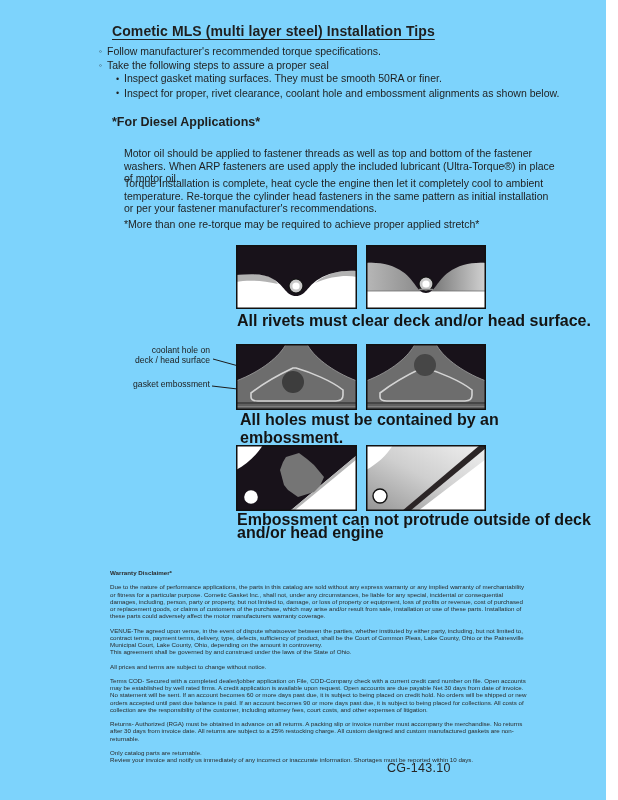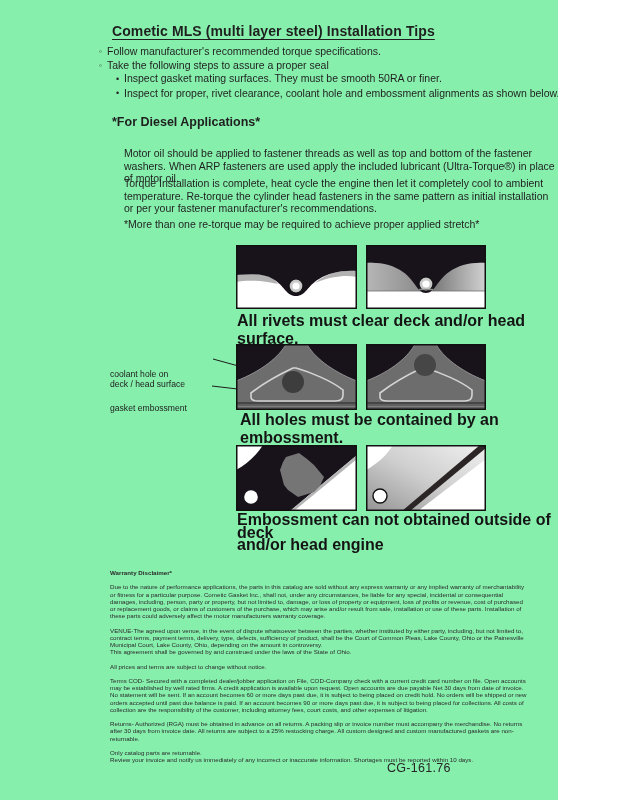--- a/index.html
+++ b/index.html
@@ -1,17 +1,17 @@
 <!DOCTYPE html>
 <html><head>
 <meta charset="utf-8">
 <style>
   html,body { margin:0; padding:0; background:#ffffff; }
   .page {
-    position:relative; width:558px; height:800px; background:#86efac;
+    position:relative; width:606px; height:800px; background:#7dd3fc;
     font-family:"Liberation Sans","DejaVu Sans",sans-serif; color:#1f1f1f;
     overflow:hidden;
   }
   .abs { position:absolute; }
   .title {
     left:112px; top:23px; font-size:14px; font-weight:bold;
     text-decoration:underline; text-underline-offset:3px; letter-spacing:.1px;
   }
   .bullets { left:99px; top:45px; font-size:10.5px; line-height:13.7px; width:440px; }
   .b-row { white-space:nowrap; }
@@ -20,21 +20,21 @@
   .mk2 { display:inline-block; width:8px; font-size:9px; vertical-align:0.5px; }
   .diesel-h { left:112px; top:115px; font-size:12.5px; font-weight:bold; }
   .para { margin:12px; width:434px; font-size:10.5px; line-height:12.6px; }
   .p-a { left:112px; top:135px; }
   .p-b { left:112px; top:165px; }
   .p-c { left:112px; top:206px; }
   .dg-label { font-size:14px; text-align:center; color:#1c1c1c;margin-top:41px; }
   .dg-box { border:0; }
   .dg-box svg { display:block; }
   .caption { font-size:16px; font-weight:bold; color:#141414; }
-  .side-label { font-size:8.6px; line-height:9.6px; text-align:left; width:100px; color:#1c1c1c;margin-top:24px; }
+  .side-label { font-size:8.6px; line-height:9.6px; text-align:right; width:100px; color:#1c1c1c; }
   .legal { left:110px; top:569px; width:420px; font-size:6.2px; line-height:7.25px; color:#2a2a2a; }
   .legal .sec { margin:0 0 7px 0; }
   .legal .tight { margin:0; }
   .legal-h { font-weight:bold; }
   .footer-code { left:387px; top:761px; font-size:12.5px; color:#262626; letter-spacing:.3px; }
 </style>
 </head>
 <body>
 
 <div class="page">
@@ -153,31 +153,31 @@
         </linearGradient>
       </defs>
       <rect x="0" y="0" width="120" height="66" fill="#ffffff"></rect>
       <path d="M27,0 H120 V14 L52,66 H0 V25 C11,19 20,11 27,0 Z" fill="url(#bandGrad)"></path>
       <polygon points="36,66 114,0 120,0 120,3 44,66" fill="#2b2526"></polygon>
       <circle cx="14" cy="51" r="7" fill="#ffffff" stroke="#111" stroke-width="1.4"></circle>
       <rect x="0.75" y="0.75" width="118.5" height="64.5" fill="none" stroke="#111" stroke-width="1.5"></rect>
     </svg>
   </div>
   <div class="abs caption" style="left:237px; top:514px; line-height:12.5px;">
-    <div>Embossment can not obtained outside of deck</div>
+    <div>Embossment can not protrude outside of deck</div>
     <div>and/or head engine</div>
   </div>
 
   <div class="abs legal">
     <div class="sec legal-h">Warranty Disclaimer*</div>
     <div class="sec">Due to the nature of performance applications, the parts in this catalog are sold without any express warranty or any implied warranty of merchantability or fitness for a particular purpose.  Cometic Gasket Inc., shall not, under any circumstances, be liable for any special, incidental or consequential damages, including, person, party or property, but not limited to, damage, or loss of property or equipment, loss of profits or revenue, cost of purchased or replacement goods, or claims of customers of the purchase, which may arise and/or result from sale, installation or use of these parts.  Installation of these parts could adversely affect the motor manufacturers warranty coverage.</div>
     <div class="tight">VENUE-The agreed upon venue, in the event of dispute whatsoever between the parties, whether instituted by either party, including, but not limited to, contract terms, payment terms, delivery, type, defects, sufficiency of product, shall be the Court of Common Pleas, Lake County, Ohio or the Painesville Municipal Court, Lake County, Ohio, depending on the amount in controversy.</div>
     <div class="sec">This agreement shall be governed by and construed under the laws of the State of Ohio.</div>
     <div class="sec">All prices and terms are subject to change without notice.</div>
     <div class="sec">Terms COD- Secured with a completed dealer/jobber application on File, COD-Company check with a current credit card number on file.  Open accounts may be established by well rated firms.  A credit application is available upon request.  Open accounts are due payable Net 30 days from date of invoice.  No statement will be sent.  If an account becomes 60 or more days past due, it is subject to being placed on credit hold.  No orders will be shipped or new orders accepted until past due balance is paid.  If an account becomes 90 or more days past due, it is subject to being placed for collections.  All costs of collection are the responsibility of the customer, including attorney fees, court costs, and other expenses of litigation.</div>
     <div class="sec">Returns- Authorized (RGA) must be obtained in advance on all returns.  A packing slip or invoice number must accompany the merchandise.  No returns after 30 days from invoice date.  All returns are subject to a 25% restocking charge.  All custom designed and custom manufactured gaskets are non-returnable.</div>
     <div class="tight">Only catalog parts are returnable.</div>
     <div class="tight">Review your invoice and notify us immediately of any incorrect or inaccurate information.  Shortages must be reported within 10 days.</div>
   </div>
 
-  <div class="abs footer-code">CG-161.76</div>
+  <div class="abs footer-code">CG-143.10</div>
 
 </div>
 
 </body></html>

